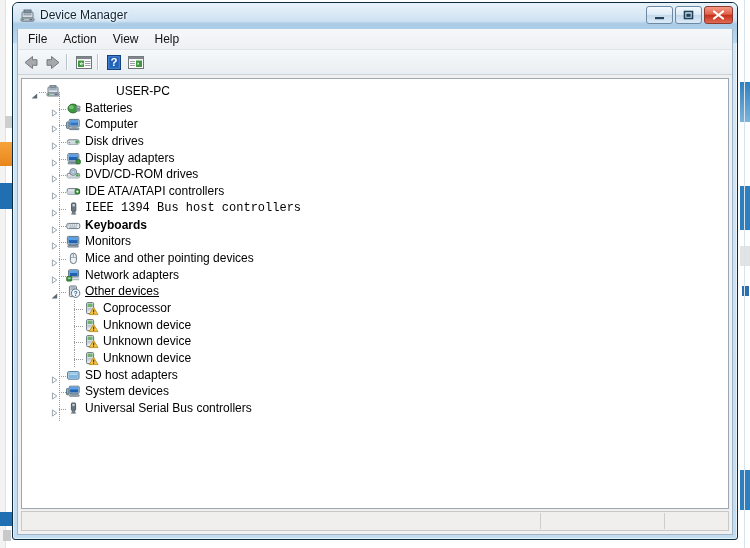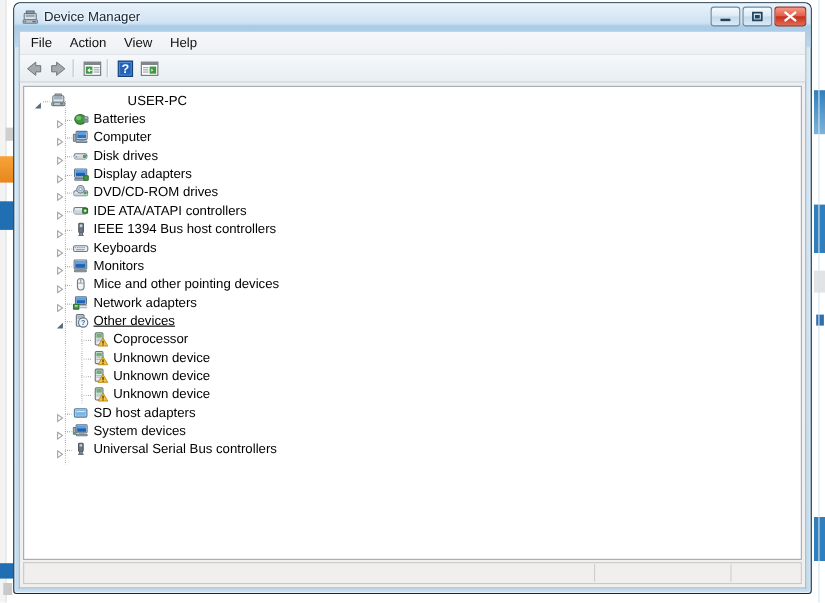--- a/index.html
+++ b/index.html
@@ -381,37 +381,37 @@
                 <span class="twisty" style="left:29px;"><svg width="7" height="8" viewBox="0 0 7 8">
                     <path d="M1.4 0.9 L5.8 4 L1.4 7.1 Z" fill="none" stroke="#9aa5af" stroke-width="1"></path>
                   </svg></span>
                 <span class="guide-h" style="left:37px;top:9px;width:7px;"></span>
                 <span class="nodeicon" style="left:44px;"><svg width="16" height="15" viewBox="0 0 16 15">
                     <rect x="5.6" y="2" width="4.2" height="8.4" rx="0.8" fill="#6a7682" stroke="#4c5761"></rect>
                     <rect x="6.5" y="3" width="2.4" height="2.4" fill="#c8d0d8"></rect>
                     <rect x="6.4" y="10.4" width="2.6" height="2.4" rx="0.5" fill="#8d99a4" stroke="#5b6670"></rect>
                     <rect x="5" y="12.6" width="5.4" height="0.9" rx="0.4" fill="#6a7682"></rect>
                   </svg></span>
-                <span class="node-label" style="left:63px;">IEEE 1394 Bus host controllers</span>
+                <span class="node-label" style="left:63px;font-family:Liberation Mono, monospace;">IEEE 1394 Bus host controllers</span>
               </div>
               <div class="node">
                 <span class="twisty" style="left:29px;"><svg width="7" height="8" viewBox="0 0 7 8">
                     <path d="M1.4 0.9 L5.8 4 L1.4 7.1 Z" fill="none" stroke="#9aa5af" stroke-width="1"></path>
                   </svg></span>
                 <span class="guide-h" style="left:37px;top:9px;width:7px;"></span>
                 <span class="nodeicon" style="left:44px;"><svg width="16" height="15" viewBox="0 0 16 15">
                     <rect x="0.8" y="5.4" width="13" height="5.2" rx="1.6" fill="#e9edf1" stroke="#6d7a85"></rect>
                     <rect x="2" y="6.5" width="1.3" height="1.1" fill="#96a2ac"></rect>
                     <rect x="4" y="6.5" width="1.3" height="1.1" fill="#96a2ac"></rect>
                     <rect x="6" y="6.5" width="1.3" height="1.1" fill="#96a2ac"></rect>
                     <rect x="8" y="6.5" width="1.3" height="1.1" fill="#96a2ac"></rect>
                     <rect x="10" y="6.5" width="1.3" height="1.1" fill="#96a2ac"></rect>
                     <rect x="3" y="8.4" width="8" height="1.2" rx="0.4" fill="#96a2ac"></rect>
                   </svg></span>
-                <span class="node-label" style="left:63px;">Keyboards</span>
+                <span class="node-label" style="left:63px;font-weight:bold;">Keyboards</span>
               </div>
               <div class="node">
                 <span class="twisty" style="left:29px;"><svg width="7" height="8" viewBox="0 0 7 8">
                     <path d="M1.4 0.9 L5.8 4 L1.4 7.1 Z" fill="none" stroke="#9aa5af" stroke-width="1"></path>
                   </svg></span>
                 <span class="guide-h" style="left:37px;top:9px;width:7px;"></span>
                 <span class="nodeicon" style="left:44px;"><svg width="16" height="15" viewBox="0 0 16 15">
                     <rect x="1.4" y="2.4" width="11.4" height="8" rx="0.8" fill="#e9edf1" stroke="#5f7484"></rect>
                     <rect x="2.4" y="3.3" width="9.4" height="6.2" fill="#1f62b0"></rect>
                     <rect x="2.4" y="3.3" width="9.4" height="2.8" fill="#5ba2e8"></rect>

